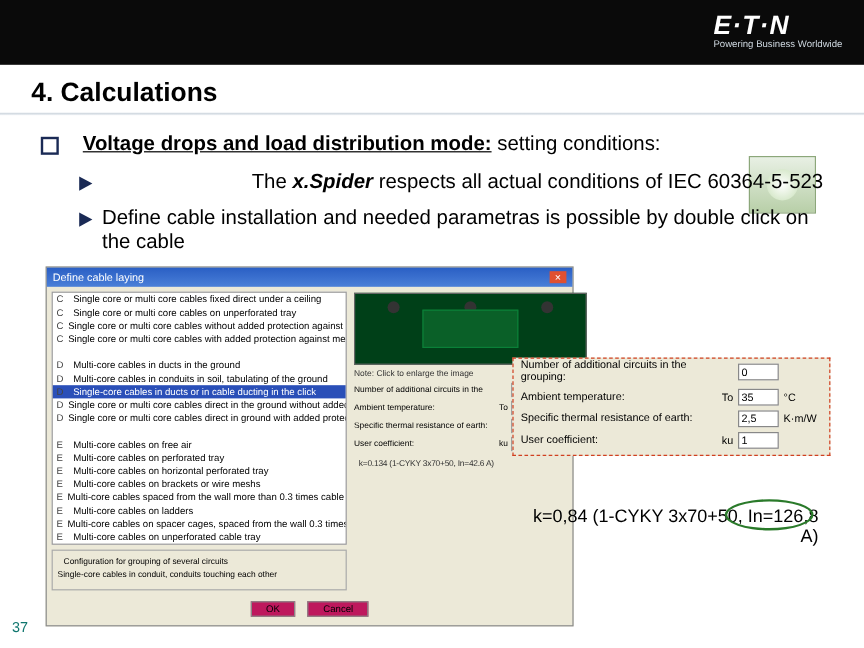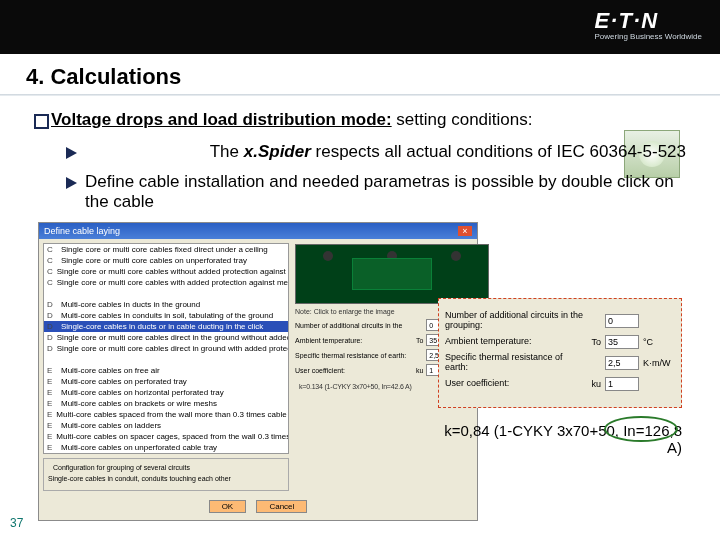--- a/index.html
+++ b/index.html
@@ -42,21 +42,21 @@
   }
   .hr {
     height: 2px;
     background: linear-gradient(#c9d2da,#eef2f5);
     margin: 0 0 14px 0;
   }
   .content { padding: 0 34px; position: relative; }
   .bullet-row {
     display: flex;
     align-items: center;
-    gap: 2px;
+    gap: 20px;
     font-size: 17px;
     margin-bottom: 12px;
   }
   .bullet-main .icon { width: 15px; height: 15px; margin-top: 3px; flex: none; border: 2px solid #1a2a55; }
   .bullet-main .txt b { text-decoration: underline; }
   .sub-bullet {
     padding-left: 32px;
     display: flex;
     gap: 8px;
     font-size: 17px;
@@ -148,30 +148,30 @@
   .groupbox {
     margin: 4px;
     border: 1px solid #aaa;
     padding: 4px 4px 6px 4px;
     width: 246px;
   }
   .groupbox .gtitle { font-size: 7px; margin: -8px 0 2px 2px; background: #ece9d8; display: inline-block; padding: 0 3px; }
   .groupbox .row { font-size: 7px; padding: 2px 0; white-space: nowrap; overflow: hidden; }
   .dlg-buttons { text-align: center; padding: 5px 0 7px; }
   .dlg-buttons button {
-    font-size: 8px; padding: 1px 12px; margin: 0 4px; background: #fdba74; border: 1px solid #888;
+    font-size: 8px; padding: 1px 12px; margin: 0 4px; background: #be185d; border: 1px solid #888;
   }
   .overlay {
     position: absolute;
-    right: 38px;
+    right: 28px;
     top: 298px;
-    width: 244px;
+    width: 265px;
     background: #ece9d8;
     border: 1px dashed #d04020;
-    padding: 12px 6px;
+    padding: 1px 6px;
     font-size: 9px;
   }
   .overlay .orow { display: flex; align-items: center; margin-bottom: 4px; gap: 4px; }
   .overlay .olbl { flex: 1; line-height: 1.1; }
   .overlay .osym { width: 22px; text-align: right; }
   .overlay input { width: 34px; height: 14px; font-size: 9px; padding: 0 2px; border: 1px solid #888; }
   .overlay .ounit { width: 32px; font-size: 9px; }
   .formula-box {
     position: absolute;
     right: 38px;

